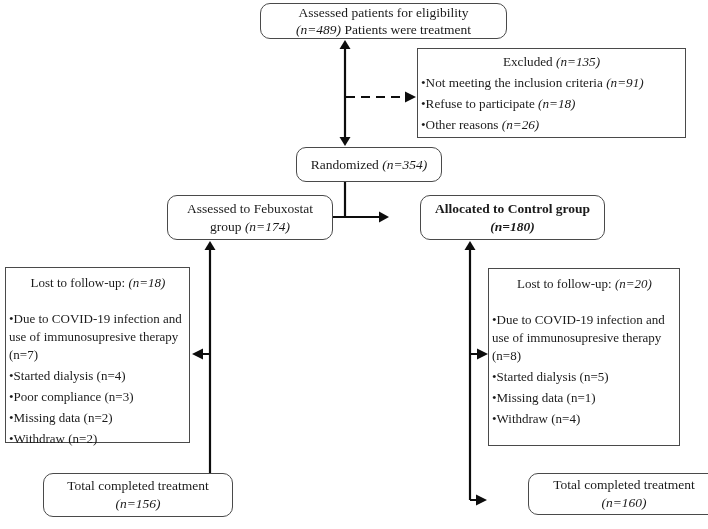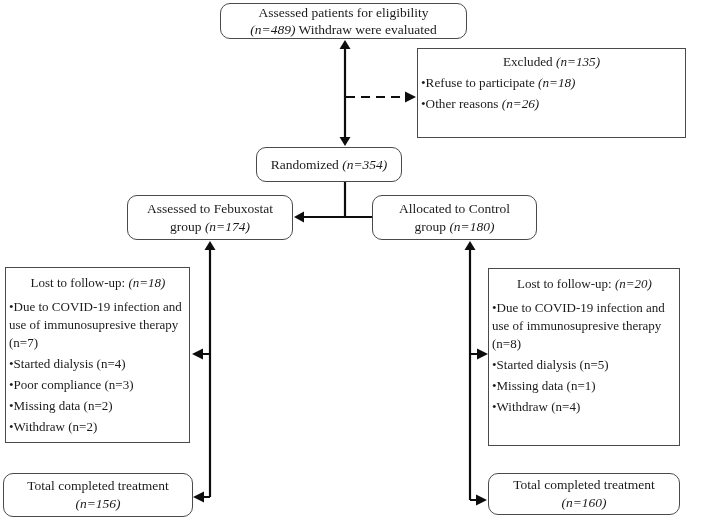--- a/index.html
+++ b/index.html
@@ -2,42 +2,42 @@
 <html><head>
 <meta charset="utf-8">
 <style>
   html,body{margin:0;padding:0;background:#ffffff;}
   .stage{
     position:relative;width:708px;height:529px;background:#ffffff;
     font-family:"Liberation Serif","DejaVu Serif",serif;color:#1b1b1b;overflow:hidden;
   }
   .lines{position:absolute;left:0;top:0;width:708px;height:529px;pointer-events:none;}
   .box{position:absolute;background:#ffffff;border:1.5px solid #4a4a4a;box-sizing:border-box;}
-  .round{border-radius:10px;}
+  .round{border-radius:10px;margin-left:40px;}
   .box .ttl{text-align:center;}
   i{font-style:italic;}
   
   .assessed{left:220px;top:3px;width:247px;height:36px;font-size:13.5px;line-height:1.28;
     display:flex;flex-direction:column;justify-content:center;text-align:center;}
   
   .excluded{left:417px;top:48px;width:269px;height:90px;font-size:13.2px;line-height:1.6;
     padding:2px 3px 8px 3px;}
   
   .randomized{left:256px;top:147px;width:146px;height:35px;font-size:13.5px;
     display:flex;align-items:center;justify-content:center;}
   
   .alloc{top:195px;height:45px;font-size:13.5px;line-height:1.3;
     display:flex;align-items:center;justify-content:center;text-align:center;padding:0 10px;}
   .alloc-left{left:127px;width:166px;}
-  .alloc-right{left:372px;width:165px;}
+  .alloc-right{left:380px;width:185px;font-weight:bold;}
   
   .lost{font-size:13px;line-height:1.38;padding:6px 2px 0 3px;}
   .lost-left{left:5px;top:267px;width:185px;height:176px;}
   .lost-right{left:488px;top:268px;width:192px;height:178px;}
-  .lost .ttl{margin-bottom:6px;}
+  .lost .ttl{margin-bottom:18px;}
   .lost .bullet{margin-top:3px;}
   
   .total{top:473px;font-size:13.5px;line-height:1.3;
     display:flex;flex-direction:column;justify-content:center;text-align:center;}
   .total-left{left:3px;width:190px;height:44px;}
   .total-right{left:488px;width:192px;height:42px;}
 </style>
 </head>
 <body>
 
@@ -80,25 +80,26 @@
       <polygon points="488,354 477,348.5 477,359.5" stroke="none"></polygon>
     </g>
     <g>
       <line x1="470" y1="500" x2="477" y2="500" stroke-width="2"></line>
       <polygon points="487,500 476,494.5 476,505.5" stroke="none"></polygon>
     </g>
   </svg>
 
   <div class="box round assessed">
     <div><span>Assessed patients for eligibility</span></div>
-    <div><i>(n=489)</i><span> Withdraw were evaluated</span></div>
+    <div><i>(n=489)</i><span> Patients were treatment</span></div>
   </div>
 
   <div class="box excluded">
     <div class="ttl"><span>Excluded </span><i>(n=135)</i></div>
+    <div><span>•Not meeting the inclusion criteria </span><i>(n=91)</i></div>
     <div><span>•Refuse to participate </span><i>(n=18)</i></div>
     <div><span>•Other reasons </span><i>(n=26)</i></div>
   </div>
 
   <div class="box round randomized">
     <div><span>Randomized </span><i>(n=354)</i></div>
   </div>
 
   <div class="box round alloc alloc-left">
     <div><span>Assessed to Febuxostat group </span><i>(n=174)</i></div>

